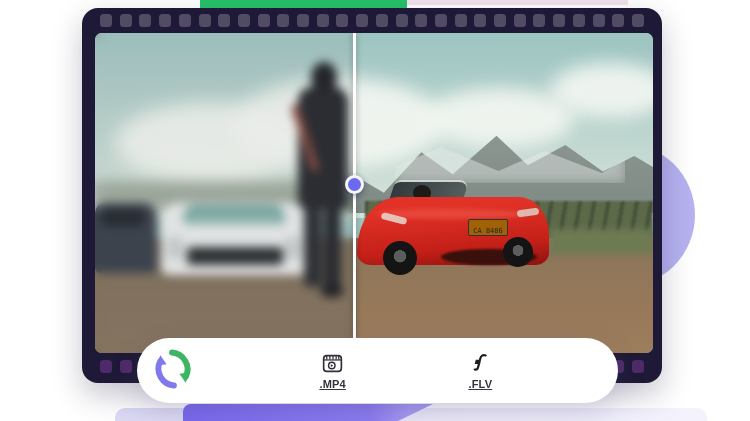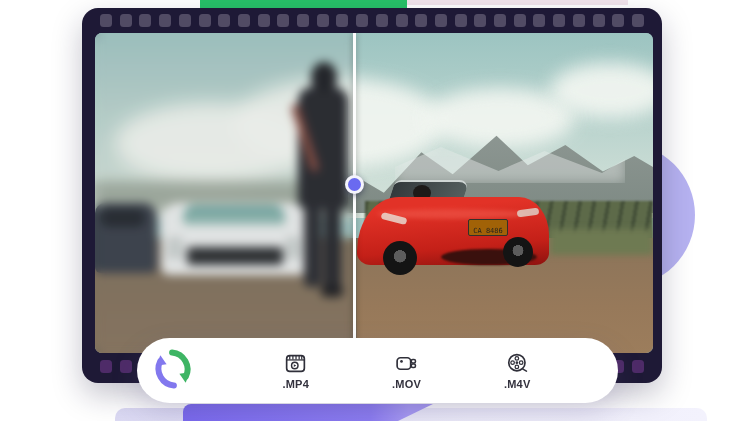--- a/index.html
+++ b/index.html
@@ -83,21 +83,21 @@
        border:3px solid #f4f4fb;box-shadow:0 2px 6px rgba(20,20,60,.45);box-sizing:border-box;}
 
   
   #toolbar{left:137px;top:338px;width:481px;height:65px;background:#ffffff;border-radius:33px;z-index:5;
        box-shadow:0 10px 28px rgba(90,80,140,.20);display:flex;align-items:center;}
   #logo-wrap{width:72px;display:flex;align-items:center;justify-content:center;flex:0 0 auto;}
   #formats{flex:1;display:flex;justify-content:space-evenly;align-items:center;padding-right:14px;}
   .format-item{display:flex;flex-direction:column;align-items:center;width:48px;cursor:pointer;}
   .format-icon{width:25px;height:25px;}
   .format-icon svg{width:25px;height:25px;display:block;}
-  .format-label{margin-top:2px;font-size:11px;font-weight:bold;color:#33323e;letter-spacing:.2px;}
+  .format-label{margin-top:2px;font-size:11px;font-weight:bold;color:#33323e;letter-spacing:.2px;text-decoration:underline;}
 </style>
 </head>
 <body>
 
 <div class="abs" id="green-top-bar"></div>
 <div class="abs" id="pink-top-bar"></div>
 <div class="abs" id="purple-circle"></div>
 <div class="abs" id="bottom-light-bar"></div>
 <div class="abs" id="bottom-purple-bar"></div>
 
@@ -232,36 +232,19 @@
             <path d="M3.5 8.6h17" stroke="#30303a" stroke-width="1.2"></path>
             <circle cx="11.3" cy="13.9" r="3.1" fill="none" stroke="#30303a" stroke-width="1.4"></circle>
             <path d="M10.4 12.6v2.7l2.3-1.35z" fill="#30303a"></path>
           </svg>
         </span>
         <span class="format-label">.MP4</span>
       </div>
       <div class="format-item">
         <span class="format-icon">
           <svg viewBox="0 0 24 24">
-            <rect x="3" y="6.5" width="13" height="11" rx="3.2" fill="none" stroke="#30303a" stroke-width="1.6"></rect>
-            <circle cx="7.2" cy="10" r="1.3" fill="#30303a"></circle>
-            <rect x="16.6" y="8.2" width="4" height="3.3" rx="1.4" fill="none" stroke="#30303a" stroke-width="1.5"></rect>
-            <rect x="16.6" y="12.5" width="4" height="3.3" rx="1.4" fill="none" stroke="#30303a" stroke-width="1.5"></rect>
+            <path d="M17 4.3c-2.8-1-4.6.4-5.2 2.8l-.6 2.4H8.3l-.5 2h3l-1.2 4.4c-.4 1.7-1.4 2.3-3.2 1.9" fill="none" stroke="#1c1c22" stroke-width="2.1" stroke-linecap="round"></path>
           </svg>
         </span>
-        <span class="format-label">.MOV</span>
+        <span class="format-label">.FLV</span>
       </div>
-      <div class="format-item">
-        <span class="format-icon">
-          <svg viewBox="0 0 24 24">
-            <circle cx="11.4" cy="11.2" r="7.8" fill="none" stroke="#30303a" stroke-width="1.6"></circle>
-            <circle cx="11.4" cy="11.2" r="1.3" fill="#30303a"></circle>
-            <circle cx="11.4" cy="7.1" r="1.7" fill="none" stroke="#30303a" stroke-width="1.2"></circle>
-            <circle cx="11.4" cy="15.3" r="1.7" fill="none" stroke="#30303a" stroke-width="1.2"></circle>
-            <circle cx="7.3" cy="11.2" r="1.7" fill="none" stroke="#30303a" stroke-width="1.2"></circle>
-            <circle cx="15.5" cy="11.2" r="1.7" fill="none" stroke="#30303a" stroke-width="1.2"></circle>
-            <path d="M17.2 17.4l3.4 1.9" stroke="#30303a" stroke-width="1.5" stroke-linecap="round"></path>
-          </svg>
-        </span>
-        <span class="format-label">.M4V</span>
-      </div>
     </div>
 </div>
 
 </body></html>

